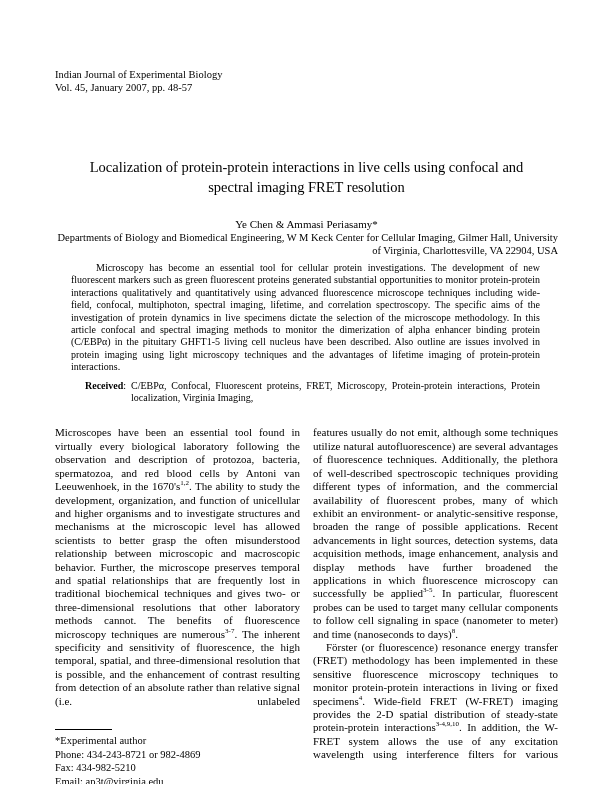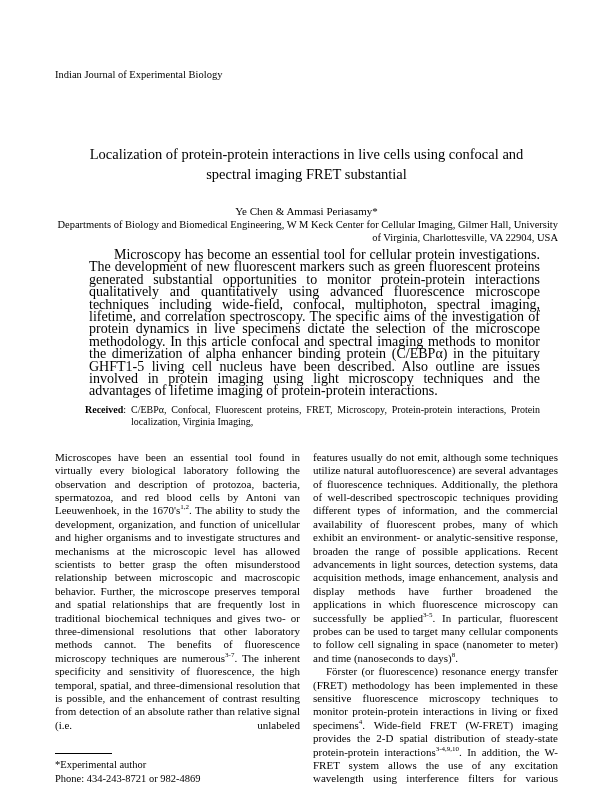--- a/index.html
+++ b/index.html
@@ -37,22 +37,22 @@
     line-height: 12.5px;
   }
   .received {
     margin-top: 6px;
     text-align: center;
     font-style: italic;
     font-size: 10.5px;
     line-height: 13px;
   }
   .abstract {
-    margin: 5px 18px 0 34px;
-    font-size: 14px;
+    margin: 5px 18px 0 16px;
+    font-size: 10px;
     line-height: 12.4px;
     text-align: justify;
     text-indent: 25px;
   }
   .keywords {
     margin: 6px 18px 0 30px;
     display: flex;
     font-size: 10px;
     line-height: 12.4px;
   }
@@ -86,23 +86,24 @@
     margin-bottom: 4px;
   }
 </style>
 </head>
 <body>
 
 <div class="page">
 
   <div class="journal-header">
     <div>Indian Journal of Experimental Biology</div>
+    <div>Vol. 45, January 2007, pp. 48-57</div>
   </div>
 
-  <div class="article-title">Localization of protein-protein interactions in live cells using confocal and spectral imaging FRET substantial</div>
+  <div class="article-title">Localization of protein-protein interactions in live cells using confocal and spectral imaging FRET resolution</div>
 
   <div class="authors">Ye Chen &amp; Ammasi Periasamy*</div>
 
   <div class="affiliation">Departments of Biology and Biomedical Engineering, W M Keck Center for Cellular Imaging, Gilmer Hall, University of Virginia, Charlottesville, VA 22904, USA</div>
 
 
   <div class="abstract">Microscopy has become an essential tool for cellular protein investigations. The development of new fluorescent markers such as green fluorescent proteins generated substantial opportunities to monitor protein-protein interactions qualitatively and quantitatively using advanced fluorescence microscope techniques including wide-field, confocal, multiphoton, spectral imaging, lifetime, and correlation spectroscopy. The specific aims of the investigation of protein dynamics in live specimens dictate the selection of the microscope methodology. In this article confocal and spectral imaging methods to monitor the dimerization of alpha enhancer binding protein (C/EBPα) in the pituitary GHFT1-5 living cell nucleus have been described. Also outline are issues involved in protein imaging using light microscopy techniques and the advantages of lifetime imaging of protein-protein interactions.</div>
 
   <div class="keywords">
     <span class="keywords-label"><b>Received</b><span>:</span></span>

